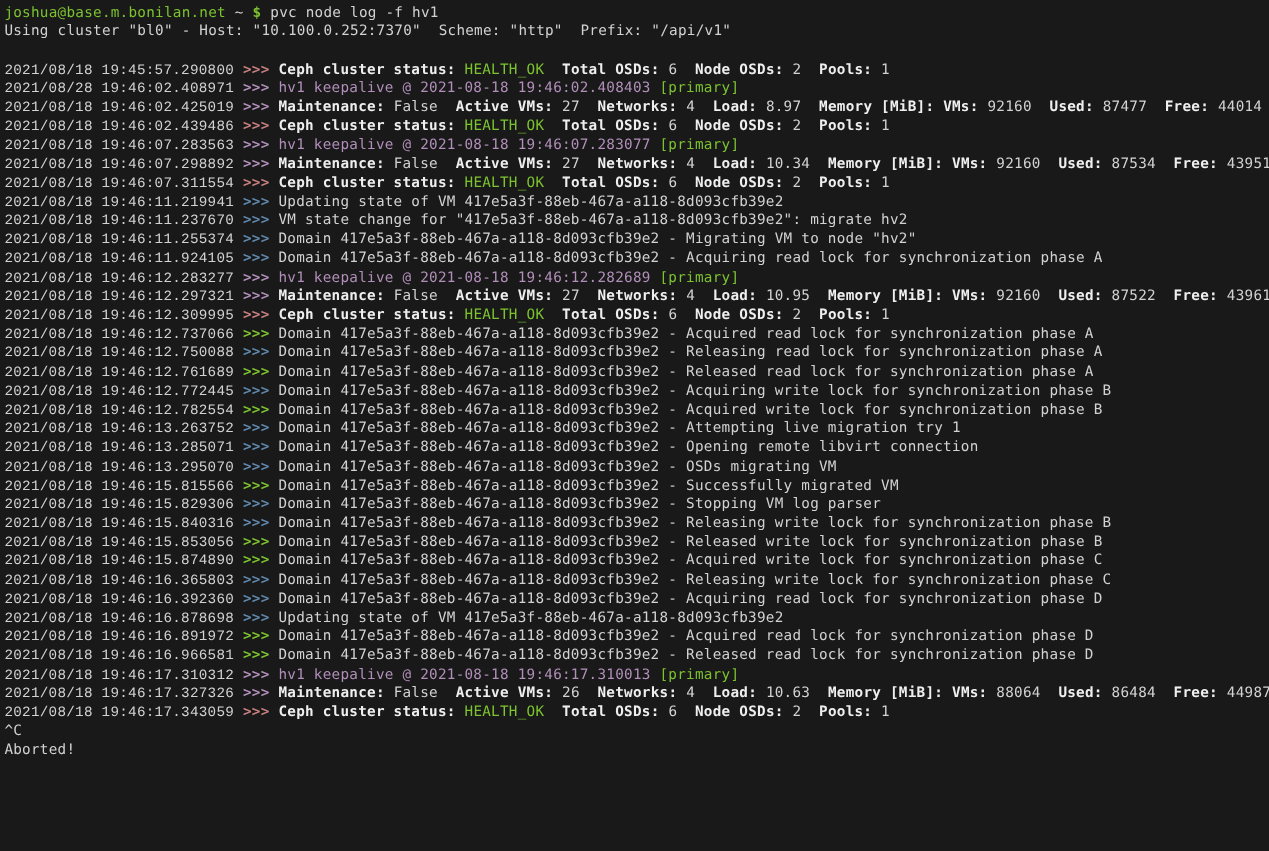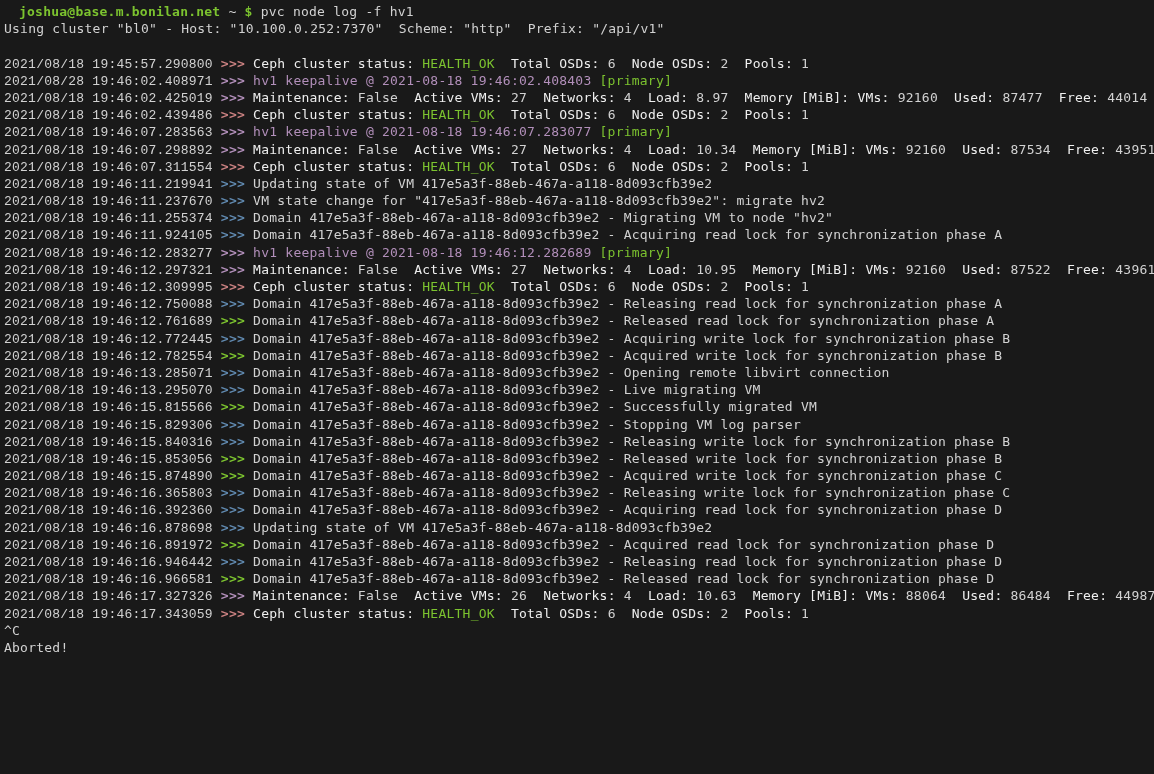--- a/index.html
+++ b/index.html
@@ -20,30 +20,30 @@
     letter-spacing:0.23px;
     color:var(--fg);
   }
   .screen{width:1154px;height:774px;padding:3px 0 0 4px;}
   .line{
     white-space:pre;
     height:17.2px;
     line-height:17.2px;
   }
   .t-plain{color:var(--fg);}
-  .t-bold{color:var(--bold);font-weight:normal;}
+  .t-bold{color:var(--bold);font-weight:bold;}
   .t-green{color:var(--green);font-weight:normal;}
   .t-purple{color:var(--purple);font-weight:normal;}
   .ts{color:var(--fg);font-family:Liberation Mono, monospace;}
   .marker{font-weight:bold;}
   .lv-red .marker{color:var(--red);}
   .lv-purple .marker{color:var(--purple);}
   .lv-blue .marker{color:var(--blue);}
   .lv-green .marker{color:var(--green);}
-  .prompt-user{color:var(--green);font-weight:bold;margin-left:15px;}
+  .prompt-user{color:var(--green);font-weight:normal;}
   .prompt-cwd{color:var(--fg);}
   .prompt-sym{color:var(--green);font-weight:bold;}
 </style>
 </head>
 <body>
 
 <div class="screen">
   <div class="line"><span class="prompt-user">joshua@base.m.bonilan.net</span><span class="prompt-cwd"> ~ </span><span class="prompt-sym">$</span><span class="t-plain"> </span><span class="t-plain">pvc node log -f hv1</span></div>
   <div class="line">Using cluster "bl0" - Host: "10.100.0.252:7370"  Scheme: "http"  Prefix: "/api/v1"</div>
   <div class="line"></div>
@@ -55,35 +55,37 @@
       <div class="line lv-purple"><span class="ts">2021/08/18 19:46:07.283563 </span><span class="marker">&gt;&gt;&gt; </span><span class="t-purple">hv1 keepalive @ 2021-08-18 19:46:07.283077 </span><span class="t-green">[primary]</span></div>
       <div class="line lv-purple"><span class="ts">2021/08/18 19:46:07.298892 </span><span class="marker">&gt;&gt;&gt; </span><span class="t-bold">Maintenance: </span><span class="t-plain">False  </span><span class="t-bold">Active VMs: </span><span class="t-plain">27  </span><span class="t-bold">Networks: </span><span class="t-plain">4  </span><span class="t-bold">Load: </span><span class="t-plain">10.34  </span><span class="t-bold">Memory [MiB]: </span><span class="t-bold">VMs: </span><span class="t-plain">92160  </span><span class="t-bold">Used: </span><span class="t-plain">87534  </span><span class="t-bold">Free: </span><span class="t-plain">43951</span></div>
       <div class="line lv-red"><span class="ts">2021/08/18 19:46:07.311554 </span><span class="marker">&gt;&gt;&gt; </span><span class="t-bold">Ceph cluster status: </span><span class="t-green">HEALTH_OK</span><span class="t-plain">  </span><span class="t-bold">Total OSDs: </span><span class="t-plain">6  </span><span class="t-bold">Node OSDs: </span><span class="t-plain">2  </span><span class="t-bold">Pools: </span><span class="t-plain">1</span></div>
       <div class="line lv-blue"><span class="ts">2021/08/18 19:46:11.219941 </span><span class="marker">&gt;&gt;&gt; </span><span class="t-plain">Updating state of VM 417e5a3f-88eb-467a-a118-8d093cfb39e2</span></div>
       <div class="line lv-blue"><span class="ts">2021/08/18 19:46:11.237670 </span><span class="marker">&gt;&gt;&gt; </span><span class="t-plain">VM state change for "417e5a3f-88eb-467a-a118-8d093cfb39e2": migrate hv2</span></div>
       <div class="line lv-blue"><span class="ts">2021/08/18 19:46:11.255374 </span><span class="marker">&gt;&gt;&gt; </span><span class="t-plain">Domain 417e5a3f-88eb-467a-a118-8d093cfb39e2 - Migrating VM to node "hv2"</span></div>
       <div class="line lv-blue"><span class="ts">2021/08/18 19:46:11.924105 </span><span class="marker">&gt;&gt;&gt; </span><span class="t-plain">Domain 417e5a3f-88eb-467a-a118-8d093cfb39e2 - Acquiring read lock for synchronization phase A</span></div>
       <div class="line lv-purple"><span class="ts">2021/08/18 19:46:12.283277 </span><span class="marker">&gt;&gt;&gt; </span><span class="t-purple">hv1 keepalive @ 2021-08-18 19:46:12.282689 </span><span class="t-green">[primary]</span></div>
       <div class="line lv-purple"><span class="ts">2021/08/18 19:46:12.297321 </span><span class="marker">&gt;&gt;&gt; </span><span class="t-bold">Maintenance: </span><span class="t-plain">False  </span><span class="t-bold">Active VMs: </span><span class="t-plain">27  </span><span class="t-bold">Networks: </span><span class="t-plain">4  </span><span class="t-bold">Load: </span><span class="t-plain">10.95  </span><span class="t-bold">Memory [MiB]: </span><span class="t-bold">VMs: </span><span class="t-plain">92160  </span><span class="t-bold">Used: </span><span class="t-plain">87522  </span><span class="t-bold">Free: </span><span class="t-plain">43961</span></div>
       <div class="line lv-red"><span class="ts">2021/08/18 19:46:12.309995 </span><span class="marker">&gt;&gt;&gt; </span><span class="t-bold">Ceph cluster status: </span><span class="t-green">HEALTH_OK</span><span class="t-plain">  </span><span class="t-bold">Total OSDs: </span><span class="t-plain">6  </span><span class="t-bold">Node OSDs: </span><span class="t-plain">2  </span><span class="t-bold">Pools: </span><span class="t-plain">1</span></div>
+      <div class="line lv-green"><span class="ts">2021/08/18 19:46:12.737066 </span><span class="marker">&gt;&gt;&gt; </span><span class="t-plain">Domain 417e5a3f-88eb-467a-a118-8d093cfb39e2 - Acquired read lock for synchronization phase A</span></div>
       <div class="line lv-blue"><span class="ts">2021/08/18 19:46:12.750088 </span><span class="marker">&gt;&gt;&gt; </span><span class="t-plain">Domain 417e5a3f-88eb-467a-a118-8d093cfb39e2 - Releasing read lock for synchronization phase A</span></div>
       <div class="line lv-green"><span class="ts">2021/08/18 19:46:12.761689 </span><span class="marker">&gt;&gt;&gt; </span><span class="t-plain">Domain 417e5a3f-88eb-467a-a118-8d093cfb39e2 - Released read lock for synchronization phase A</span></div>
       <div class="line lv-blue"><span class="ts">2021/08/18 19:46:12.772445 </span><span class="marker">&gt;&gt;&gt; </span><span class="t-plain">Domain 417e5a3f-88eb-467a-a118-8d093cfb39e2 - Acquiring write lock for synchronization phase B</span></div>
       <div class="line lv-green"><span class="ts">2021/08/18 19:46:12.782554 </span><span class="marker">&gt;&gt;&gt; </span><span class="t-plain">Domain 417e5a3f-88eb-467a-a118-8d093cfb39e2 - Acquired write lock for synchronization phase B</span></div>
+      <div class="line lv-blue"><span class="ts">2021/08/18 19:46:13.263752 </span><span class="marker">&gt;&gt;&gt; </span><span class="t-plain">Domain 417e5a3f-88eb-467a-a118-8d093cfb39e2 - Attempting live migration try 1</span></div>
       <div class="line lv-blue"><span class="ts">2021/08/18 19:46:13.285071 </span><span class="marker">&gt;&gt;&gt; </span><span class="t-plain">Domain 417e5a3f-88eb-467a-a118-8d093cfb39e2 - Opening remote libvirt connection</span></div>
-      <div class="line lv-blue"><span class="ts">2021/08/18 19:46:13.295070 </span><span class="marker">&gt;&gt;&gt; </span><span class="t-plain">Domain 417e5a3f-88eb-467a-a118-8d093cfb39e2 - Live migrating VM</span></div>
+      <div class="line lv-blue"><span class="ts">2021/08/18 19:46:13.295070 </span><span class="marker">&gt;&gt;&gt; </span><span class="t-plain">Domain 417e5a3f-88eb-467a-a118-8d093cfb39e2 - OSDs migrating VM</span></div>
       <div class="line lv-green"><span class="ts">2021/08/18 19:46:15.815566 </span><span class="marker">&gt;&gt;&gt; </span><span class="t-plain">Domain 417e5a3f-88eb-467a-a118-8d093cfb39e2 - Successfully migrated VM</span></div>
       <div class="line lv-blue"><span class="ts">2021/08/18 19:46:15.829306 </span><span class="marker">&gt;&gt;&gt; </span><span class="t-plain">Domain 417e5a3f-88eb-467a-a118-8d093cfb39e2 - Stopping VM log parser</span></div>
       <div class="line lv-blue"><span class="ts">2021/08/18 19:46:15.840316 </span><span class="marker">&gt;&gt;&gt; </span><span class="t-plain">Domain 417e5a3f-88eb-467a-a118-8d093cfb39e2 - Releasing write lock for synchronization phase B</span></div>
       <div class="line lv-green"><span class="ts">2021/08/18 19:46:15.853056 </span><span class="marker">&gt;&gt;&gt; </span><span class="t-plain">Domain 417e5a3f-88eb-467a-a118-8d093cfb39e2 - Released write lock for synchronization phase B</span></div>
       <div class="line lv-green"><span class="ts">2021/08/18 19:46:15.874890 </span><span class="marker">&gt;&gt;&gt; </span><span class="t-plain">Domain 417e5a3f-88eb-467a-a118-8d093cfb39e2 - Acquired write lock for synchronization phase C</span></div>
       <div class="line lv-blue"><span class="ts">2021/08/18 19:46:16.365803 </span><span class="marker">&gt;&gt;&gt; </span><span class="t-plain">Domain 417e5a3f-88eb-467a-a118-8d093cfb39e2 - Releasing write lock for synchronization phase C</span></div>
       <div class="line lv-blue"><span class="ts">2021/08/18 19:46:16.392360 </span><span class="marker">&gt;&gt;&gt; </span><span class="t-plain">Domain 417e5a3f-88eb-467a-a118-8d093cfb39e2 - Acquiring read lock for synchronization phase D</span></div>
       <div class="line lv-blue"><span class="ts">2021/08/18 19:46:16.878698 </span><span class="marker">&gt;&gt;&gt; </span><span class="t-plain">Updating state of VM 417e5a3f-88eb-467a-a118-8d093cfb39e2</span></div>
       <div class="line lv-green"><span class="ts">2021/08/18 19:46:16.891972 </span><span class="marker">&gt;&gt;&gt; </span><span class="t-plain">Domain 417e5a3f-88eb-467a-a118-8d093cfb39e2 - Acquired read lock for synchronization phase D</span></div>
-      <div class="line lv-blue"><span class="ts">2021/08/18 19:46:16.946442 </span><span class="marker">&gt;&gt;&gt; </span><span class="t-plain">Domain 417e5a3f-88eb-467a-a118-8d093cfb39e2 - Releasing read lock for synchronization phase D</span></div>
       <div class="line lv-green"><span class="ts">2021/08/18 19:46:16.966581 </span><span class="marker">&gt;&gt;&gt; </span><span class="t-plain">Domain 417e5a3f-88eb-467a-a118-8d093cfb39e2 - Released read lock for synchronization phase D</span></div>
+      <div class="line lv-purple"><span class="ts">2021/08/18 19:46:17.310312 </span><span class="marker">&gt;&gt;&gt; </span><span class="t-purple">hv1 keepalive @ 2021-08-18 19:46:17.310013 </span><span class="t-green">[primary]</span></div>
       <div class="line lv-purple"><span class="ts">2021/08/18 19:46:17.327326 </span><span class="marker">&gt;&gt;&gt; </span><span class="t-bold">Maintenance: </span><span class="t-plain">False  </span><span class="t-bold">Active VMs: </span><span class="t-plain">26  </span><span class="t-bold">Networks: </span><span class="t-plain">4  </span><span class="t-bold">Load: </span><span class="t-plain">10.63  </span><span class="t-bold">Memory [MiB]: </span><span class="t-bold">VMs: </span><span class="t-plain">88064  </span><span class="t-bold">Used: </span><span class="t-plain">86484  </span><span class="t-bold">Free: </span><span class="t-plain">44987</span></div>
       <div class="line lv-red"><span class="ts">2021/08/18 19:46:17.343059 </span><span class="marker">&gt;&gt;&gt; </span><span class="t-bold">Ceph cluster status: </span><span class="t-green">HEALTH_OK</span><span class="t-plain">  </span><span class="t-bold">Total OSDs: </span><span class="t-plain">6  </span><span class="t-bold">Node OSDs: </span><span class="t-plain">2  </span><span class="t-bold">Pools: </span><span class="t-plain">1</span></div>
     </div>
   <div class="line">^C</div>
   <div class="line">Aborted!</div>
 </div>
 
 </body></html>

